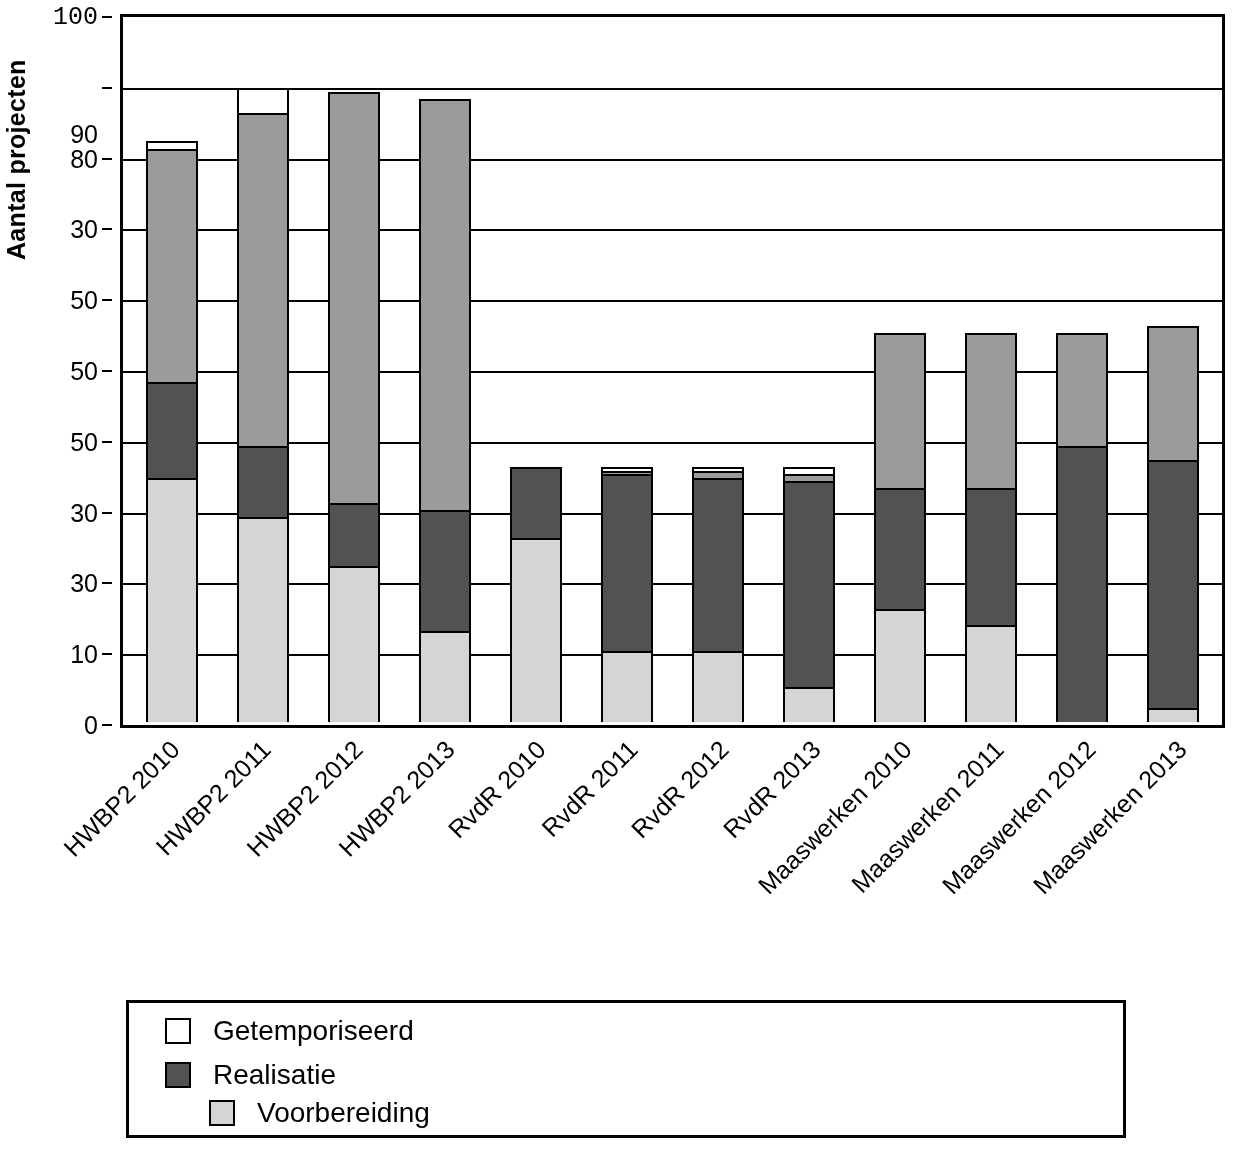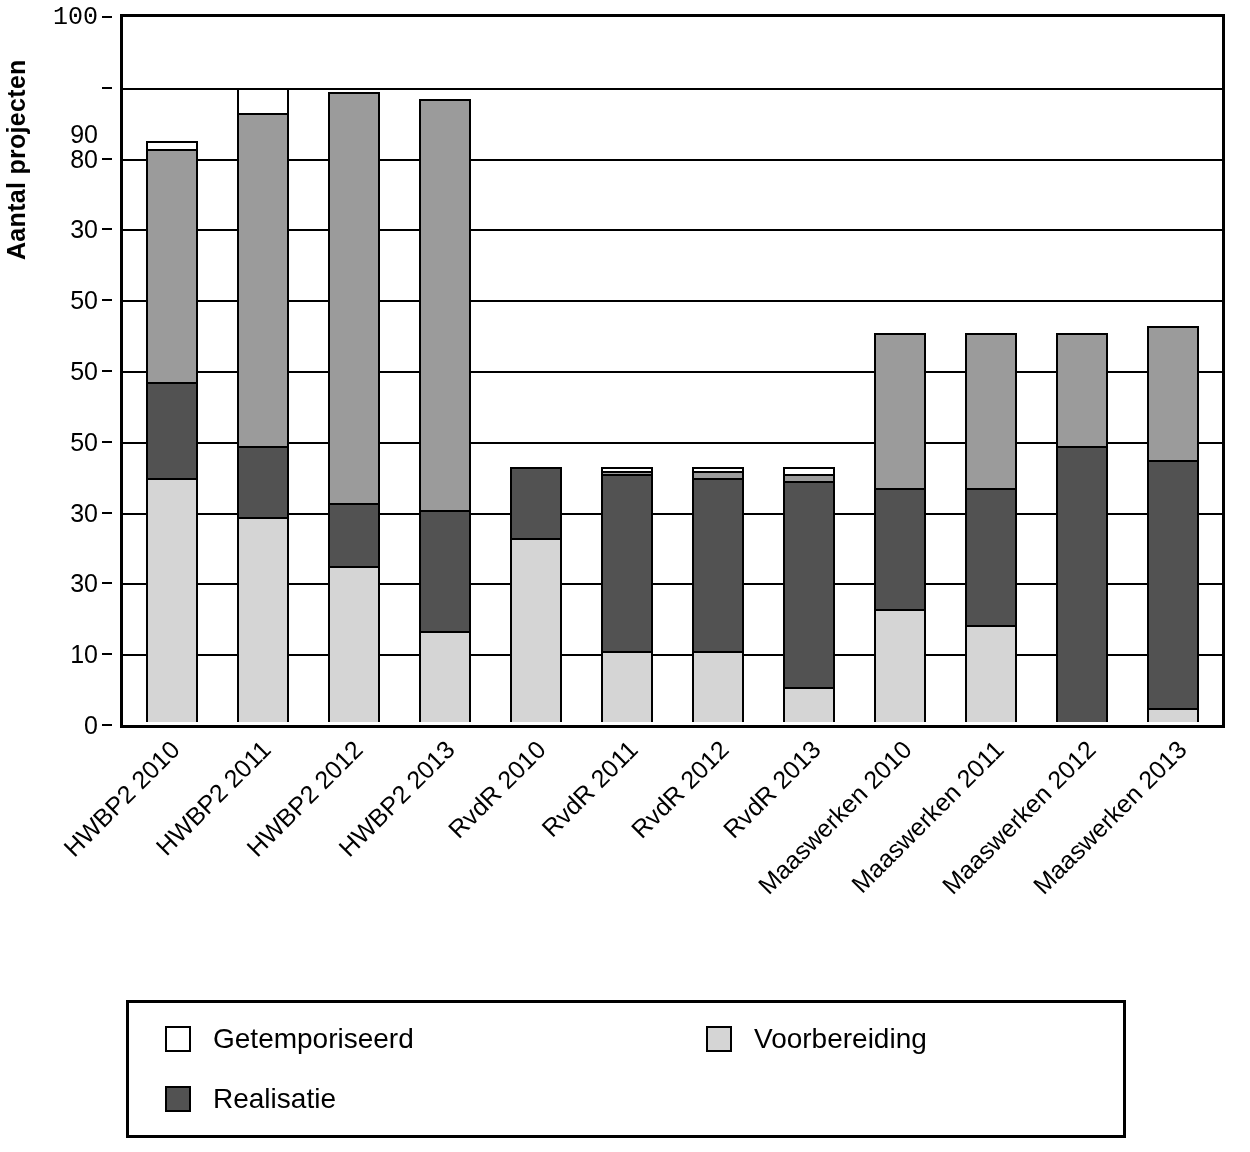--- a/index.html
+++ b/index.html
@@ -154,21 +154,21 @@
   .legend {
     position: absolute;
     left: 126px;
     top: 1000px;
     width: 1000px;
     height: 138px;
     border: 3px solid #000;
     box-sizing: border-box;
     background: #fff;
     display: grid;
-    grid-template-columns: 1fr 1fr;
+    grid-template-columns: 1fr;
     grid-template-rows: 1fr 1fr;
     align-items: center;
     padding: 6px 0 6px 0;
   }
   .legend-item {
     display: flex;
     align-items: center;
     padding-left: 36px;
   }
   .legend-item.col2 { padding-left: 80px; }
@@ -359,23 +359,23 @@
       <div class="x-slot">
         <div class="x-label">Maaswerken 2013</div>
       </div>
     </div>
 
   <div class="legend" id="legend">
       <div class="legend-item">
         <span class="swatch" style="background: rgb(255, 255, 255);"></span>
         <span class="legend-label">Getemporiseerd</span>
       </div>
+      <div class="legend-item">
+        <span class="swatch" style="background: rgb(82, 82, 82);"></span>
+        <span class="legend-label">Realisatie</span>
+      </div>
       <div class="legend-item col2">
         <span class="swatch" style="background: rgb(213, 213, 213);"></span>
         <span class="legend-label">Voorbereiding</span>
       </div>
-      <div class="legend-item">
-        <span class="swatch" style="background: rgb(82, 82, 82);"></span>
-        <span class="legend-label">Realisatie</span>
-      </div>
     </div>
 
 </div>
 
 </body></html>

